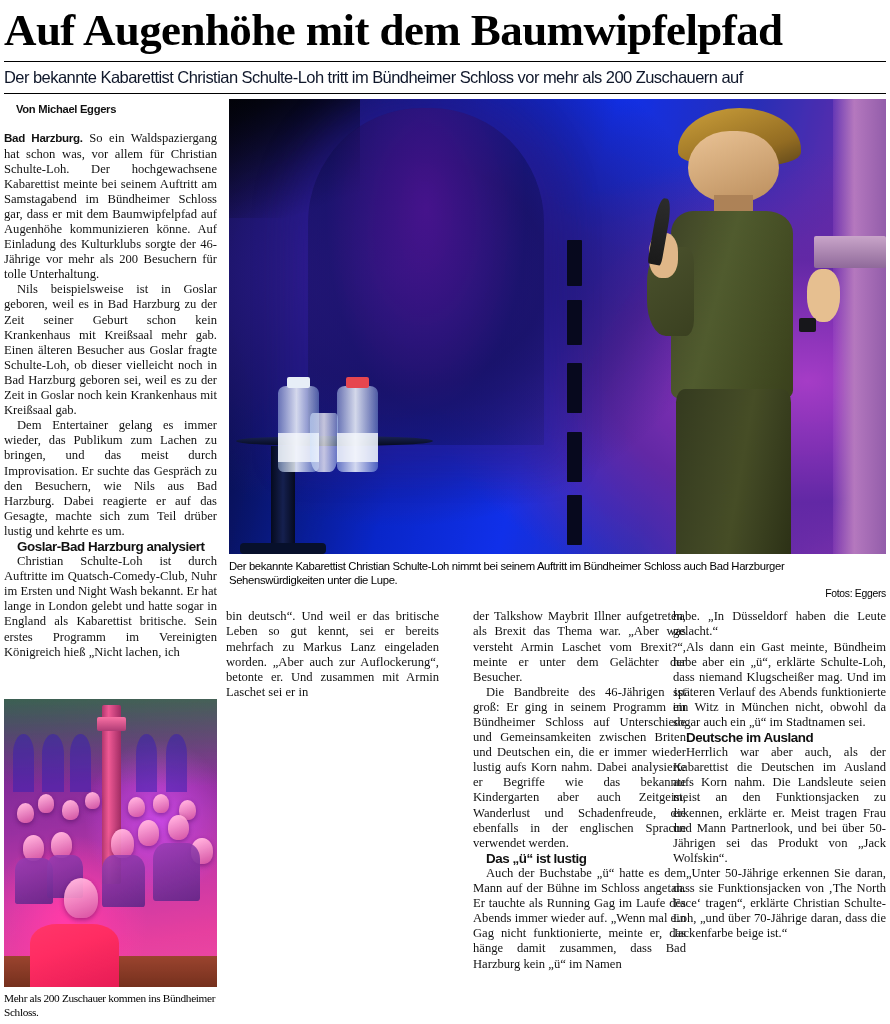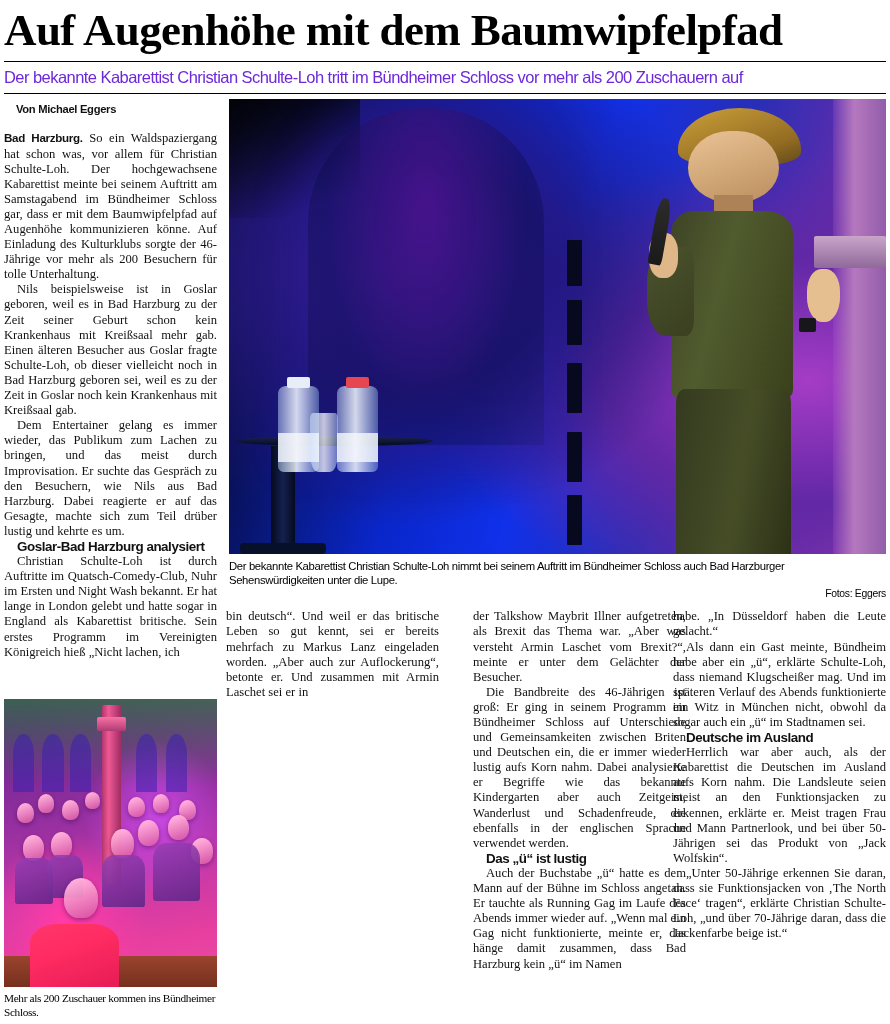--- a/index.html
+++ b/index.html
@@ -35,21 +35,21 @@
     background: #000;
     margin: 7px 4px 0 4px;
   }
   .subhead {
     font-family: "Liberation Sans", "DejaVu Sans", sans-serif;
     font-size: 16.5px;
     font-weight: 400;
     letter-spacing: -0.55px;
     line-height: 1.18;
     margin: 6px 4px 0 4px;
-    color: #6d28d9;
+    color: #0f172a;
     white-space: nowrap;
   }
   .rule-thin2 {
     height: 1px;
     background: #000;
     margin: 6px 4px 0 4px;
   }
 
   
   .body-area {

